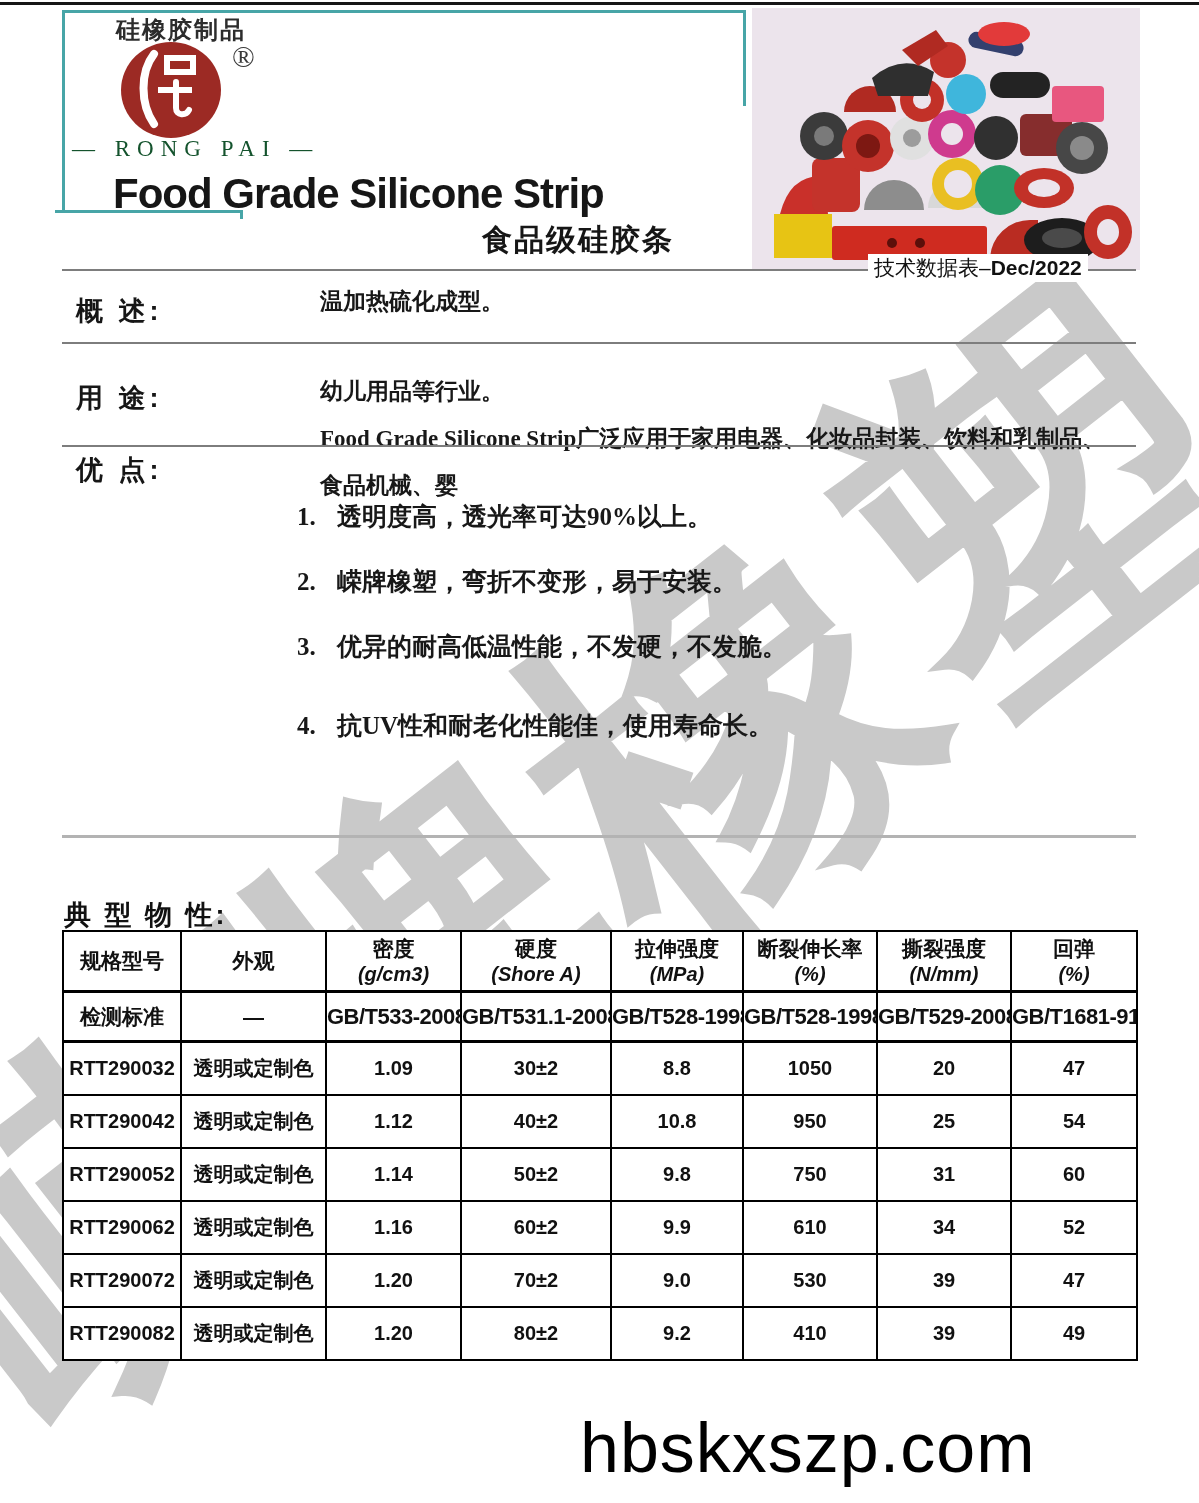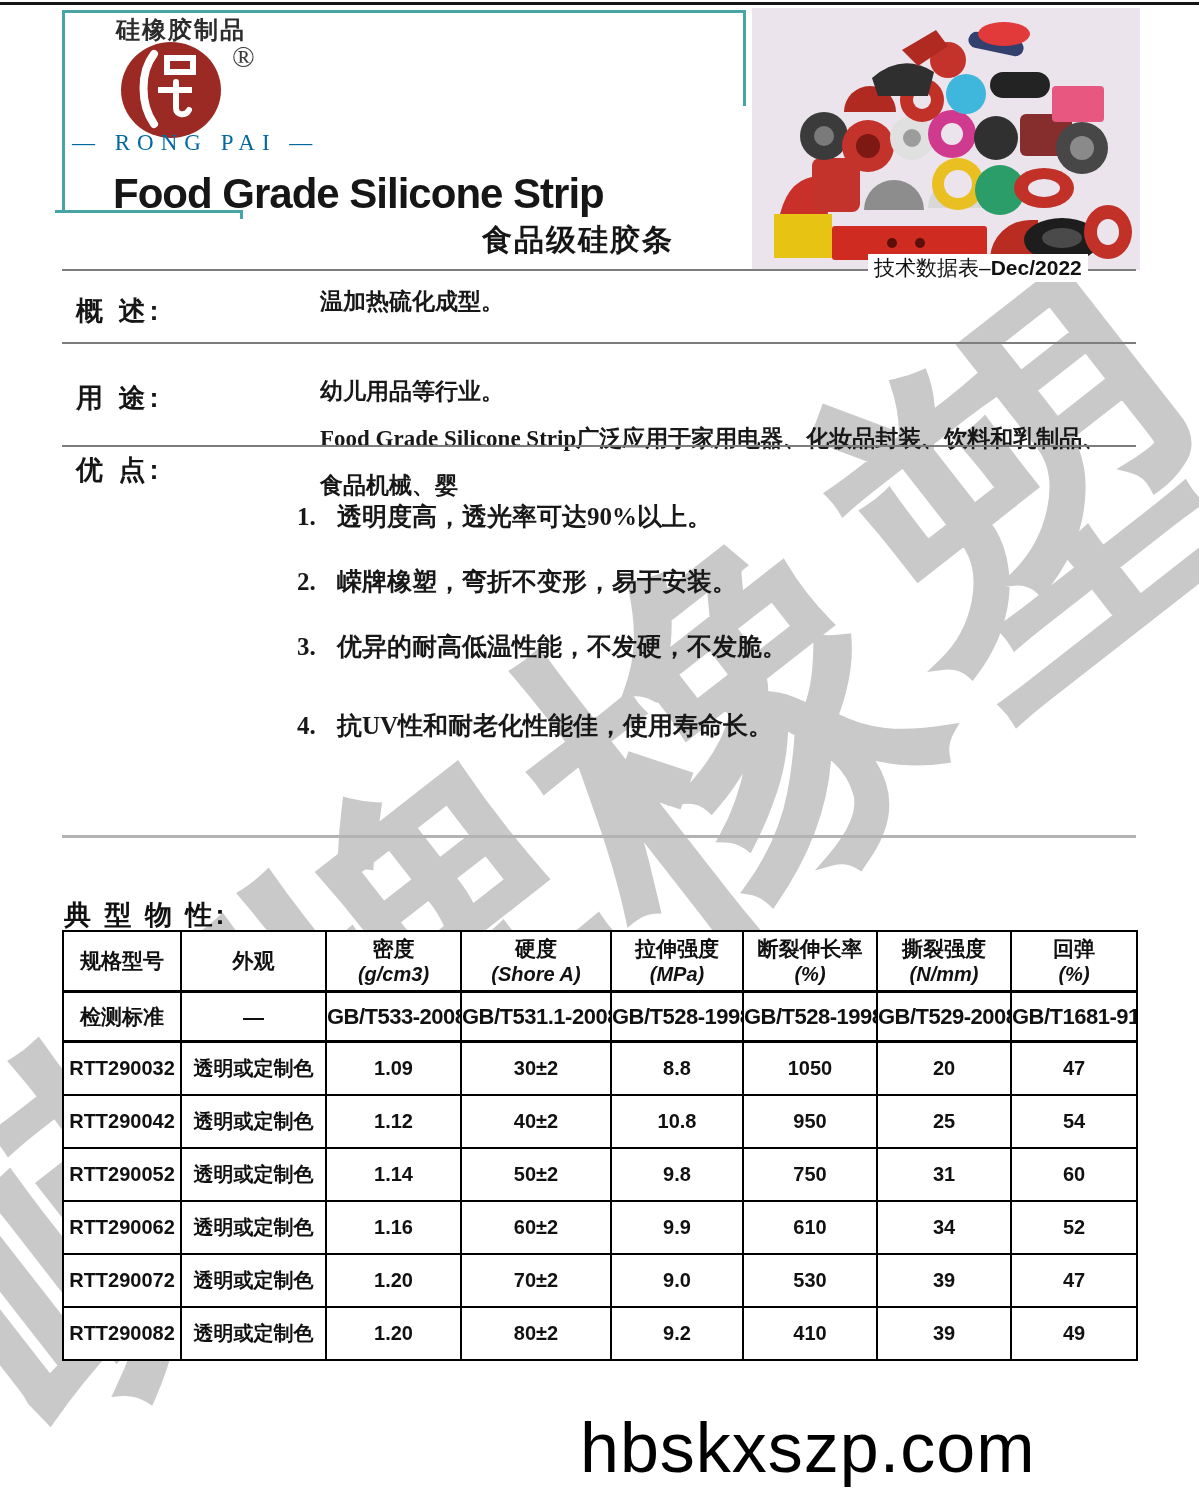--- a/index.html
+++ b/index.html
@@ -20,21 +20,21 @@
   .z{z-index:3;}
   
   .topline{left:0;top:2px;width:1199px;height:3px;background:#161616;}
   .teal{background:#47a5a7;}
   
   .rule{left:62px;width:1074px;height:2px;background:#7d7d7d;}
   .rule-light{left:62px;width:1074px;height:3px;background:#b3b3b3;}
   
   .brand-cn{left:116px;top:14px;font-size:24px;font-weight:bold;color:#2c2c2c;letter-spacing:2px;}
   .rmark{left:232px;top:40px;font-size:30px;color:#3a3a3a;font-family:"Liberation Serif","DejaVu Serif",serif;}
-  .rongpai{left:72px;top:130px;font-size:23px;color:#0369a1;letter-spacing:7px;font-family:"Liberation Serif","DejaVu Serif",serif;text-align:right;}
+  .rongpai{left:72px;top:136px;font-size:23px;color:#14532d;letter-spacing:7px;font-family:"Liberation Serif","DejaVu Serif",serif;text-align:right;}
   .title-en{left:113px;top:170px;font-size:42px;font-weight:bold;color:#161616;letter-spacing:-1px;}
   .title-cn{left:482px;top:220px;font-size:30px;font-weight:bold;color:#161616;letter-spacing:2px;}
   .ds-label{left:868px;top:254px;font-size:21px;background:#fff;padding:0 6px;white-space:nowrap;text-align:right;}
   .ds-label .d{font-weight:bold;}
   
   .sec-label{left:76px;font-size:27px;font-weight:bold;color:#161616;letter-spacing:4px;}
   .body-serif{font-family:"Liberation Serif","DejaVu Serif",serif;font-weight:bold;color:#181818;}
   .overview-text{left:320px;top:287px;width:770px;font-size:23px;line-height:29px;}
   .usage-text{left:320px;top:368px;width:790px;font-size:23px;line-height:47px;}
   .adv-item{left:297px;font-size:25px;white-space:nowrap;}

